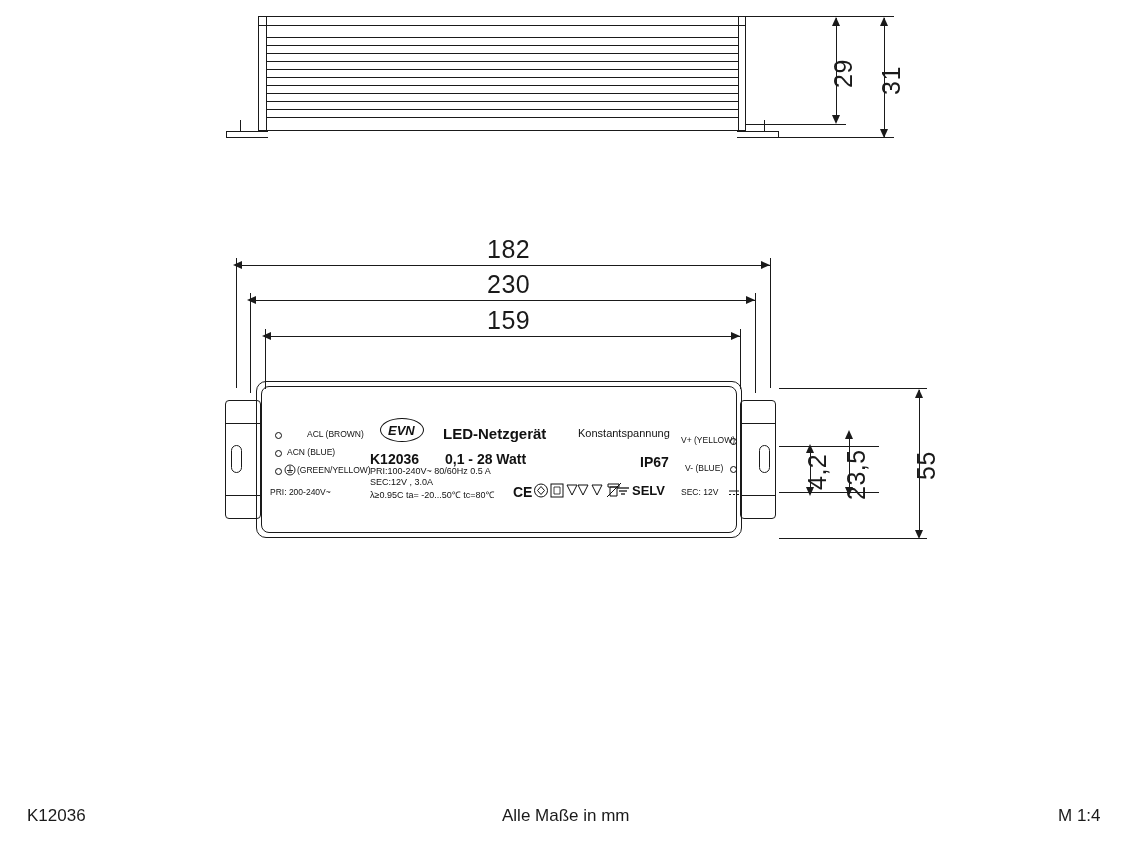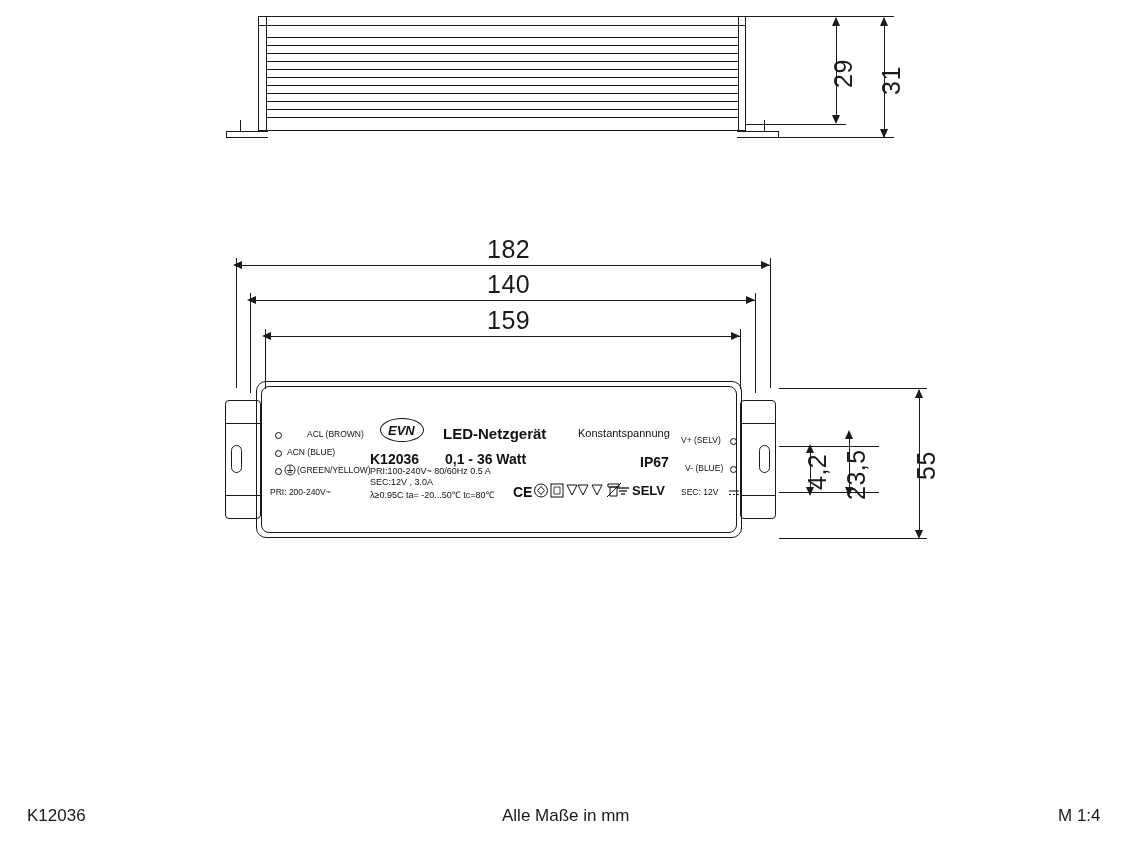--- a/index.html
+++ b/index.html
@@ -141,21 +141,21 @@
 
   <div>
 
     <div class="dim-text" style="left:487px; top:235px;">182</div>
     <div class="line-h" style="left:236px; top:265px; width:534px;"></div>
     <div class="arr arr-l" style="left:233px; top:261px;"></div>
     <div class="arr arr-r" style="left:761px; top:261px;"></div>
     <div class="line-v" style="left:236px; top:258px; height:130px;"></div>
     <div class="line-v" style="left:770px; top:258px; height:130px;"></div>
 
-    <div class="dim-text" style="left:487px; top:270px;">140</div>
+    <div class="dim-text" style="left:487px; top:270px;">230</div>
     <div class="line-h" style="left:250px; top:300px; width:505px;"></div>
     <div class="arr arr-l" style="left:247px; top:296px;"></div>
     <div class="arr arr-r" style="left:746px; top:296px;"></div>
     <div class="line-v" style="left:250px; top:293px; height:100px;"></div>
     <div class="line-v" style="left:755px; top:293px; height:100px;"></div>
 
     <div class="dim-text" style="left:487px; top:306px;">159</div>
     <div class="line-h" style="left:265px; top:336px; width:475px;"></div>
     <div class="arr arr-l" style="left:262px; top:332px;"></div>
     <div class="arr arr-r" style="left:731px; top:332px;"></div>
@@ -183,21 +183,21 @@
 
       <div class="logo-oval" style="left:380px; top:418px; width:44px; height:24px;"></div>
       <div class="label-txt" style="left:388px; top:423px; font-size:13px; font-weight:bold; font-style:italic;">EVN</div>
 
       <div class="label-txt" style="left:443px; top:425px; font-size:15px; font-weight:bold;">LED-Netzgerät</div>
 
       <div class="label-txt" style="left:578px; top:427px; font-size:11px;text-align:center;">Konstantspannung</div>
 
       <div class="label-txt" style="left:370px; top:451px; font-size:14px; font-weight:bold;">K12036</div>
 
-      <div class="label-txt" style="left:445px; top:451px; font-size:14px; font-weight:bold;">0,1 - 36 Watt</div>
+      <div class="label-txt" style="left:445px; top:451px; font-size:14px; font-weight:bold;">0,1 - 28 Watt</div>
 
       <div class="label-txt" style="left:640px; top:454px; font-size:14px; font-weight:bold;">IP67</div>
 
       <div class="label-txt" style="left:370px; top:466px; font-size:9px;">PRI:100-240V~ 80/60Hz  0.5 A</div>
 
       <div class="label-txt" style="left:370px; top:477px; font-size:9px;">SEC:12V      , 3.0A</div>
 
       <div class="label-txt" style="left:370px; top:488px; font-size:9px;">λ≥0.95C  ta= -20...50℃  tc=80℃</div>
 
       <div>
@@ -232,21 +232,21 @@
       <svg class="abs" style="left:284px; top:464px;" width="12" height="12" viewBox="0 0 12 12">
         <circle cx="6" cy="6" r="5" fill="none" stroke="#111" stroke-width="0.9"></circle>
         <line x1="6" y1="2" x2="6" y2="6" stroke="#111" stroke-width="0.9"></line>
         <line x1="3" y1="6.5" x2="9" y2="6.5" stroke="#111" stroke-width="0.9"></line>
         <line x1="4" y1="8.2" x2="8" y2="8.2" stroke="#111" stroke-width="0.9"></line>
       </svg>
       <div class="label-txt" style="left:297px; top:465px; font-size:8.5px;">(GREEN/YELLOW)</div>
 
       <div class="label-txt" style="left:270px; top:487px; font-size:8.5px;">PRI: 200-240V~</div>
 
-      <div class="label-txt" style="left:681px; top:435px; font-size:8.5px;">V+ (SELV)</div>
+      <div class="label-txt" style="left:681px; top:435px; font-size:8.5px;">V+ (YELLOW)</div>
       <div class="lbl-circle" style="left:730px; top:438px;"></div>
 
       <div class="label-txt" style="left:685px; top:463px; font-size:8.5px;">V- (BLUE)</div>
       <div class="lbl-circle" style="left:730px; top:466px;"></div>
 
       <div class="label-txt" style="left:681px; top:487px; font-size:8.5px;">SEC: 12V</div>
       <svg class="abs" style="left:728px; top:489px;" width="12" height="8" viewBox="0 0 12 8">
         <line x1="1" y1="2" x2="11" y2="2" stroke="#111" stroke-width="1"></line>
         <line x1="1" y1="5.5" x2="3" y2="5.5" stroke="#111" stroke-width="1"></line>
         <line x1="5" y1="5.5" x2="7" y2="5.5" stroke="#111" stroke-width="1"></line>

